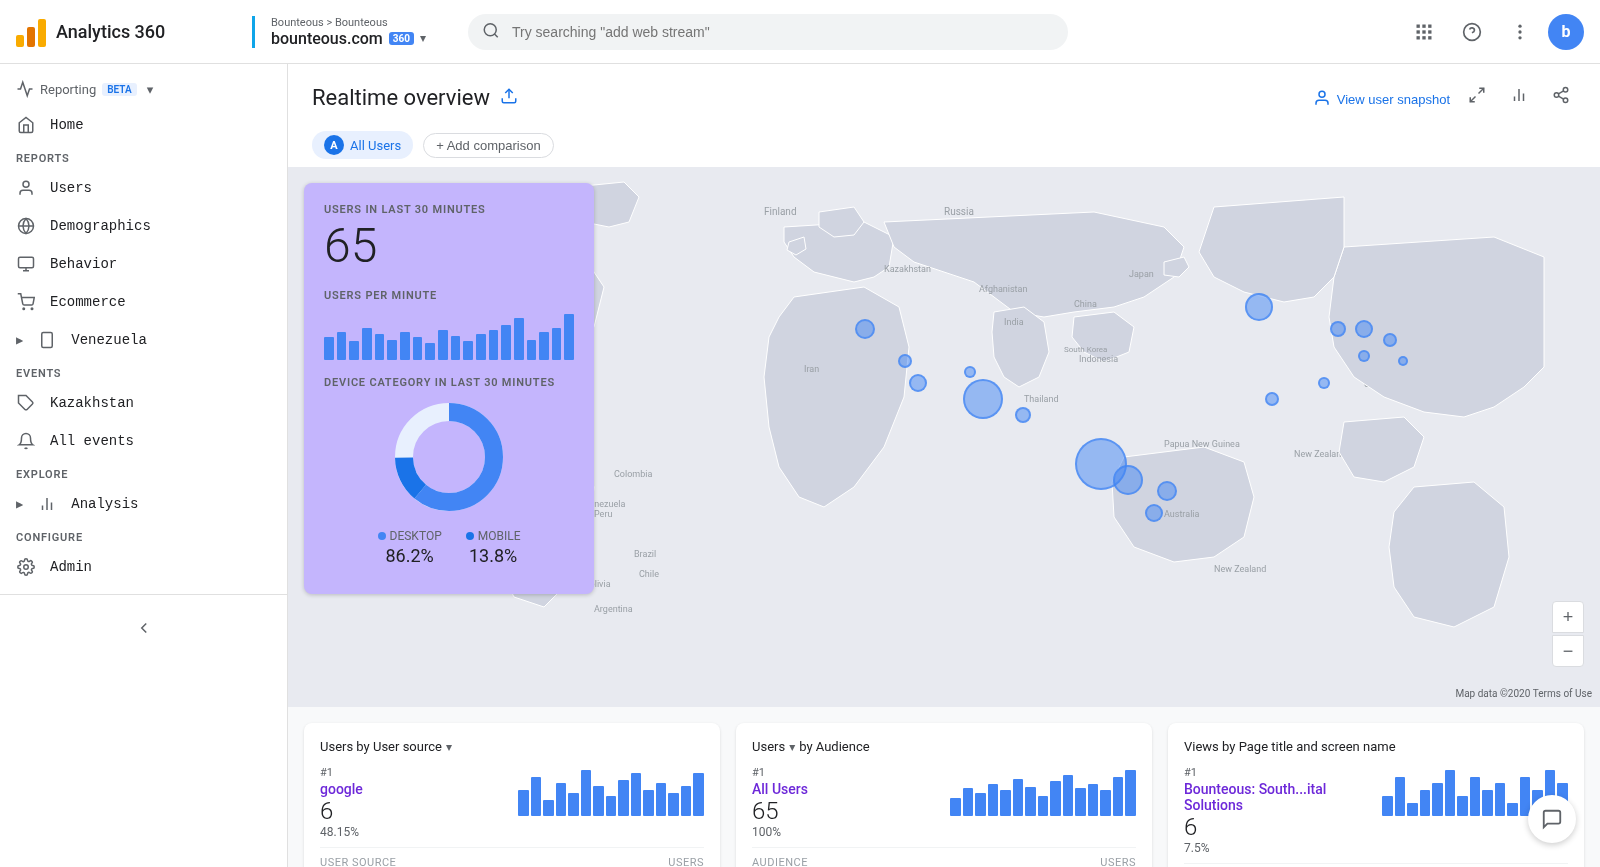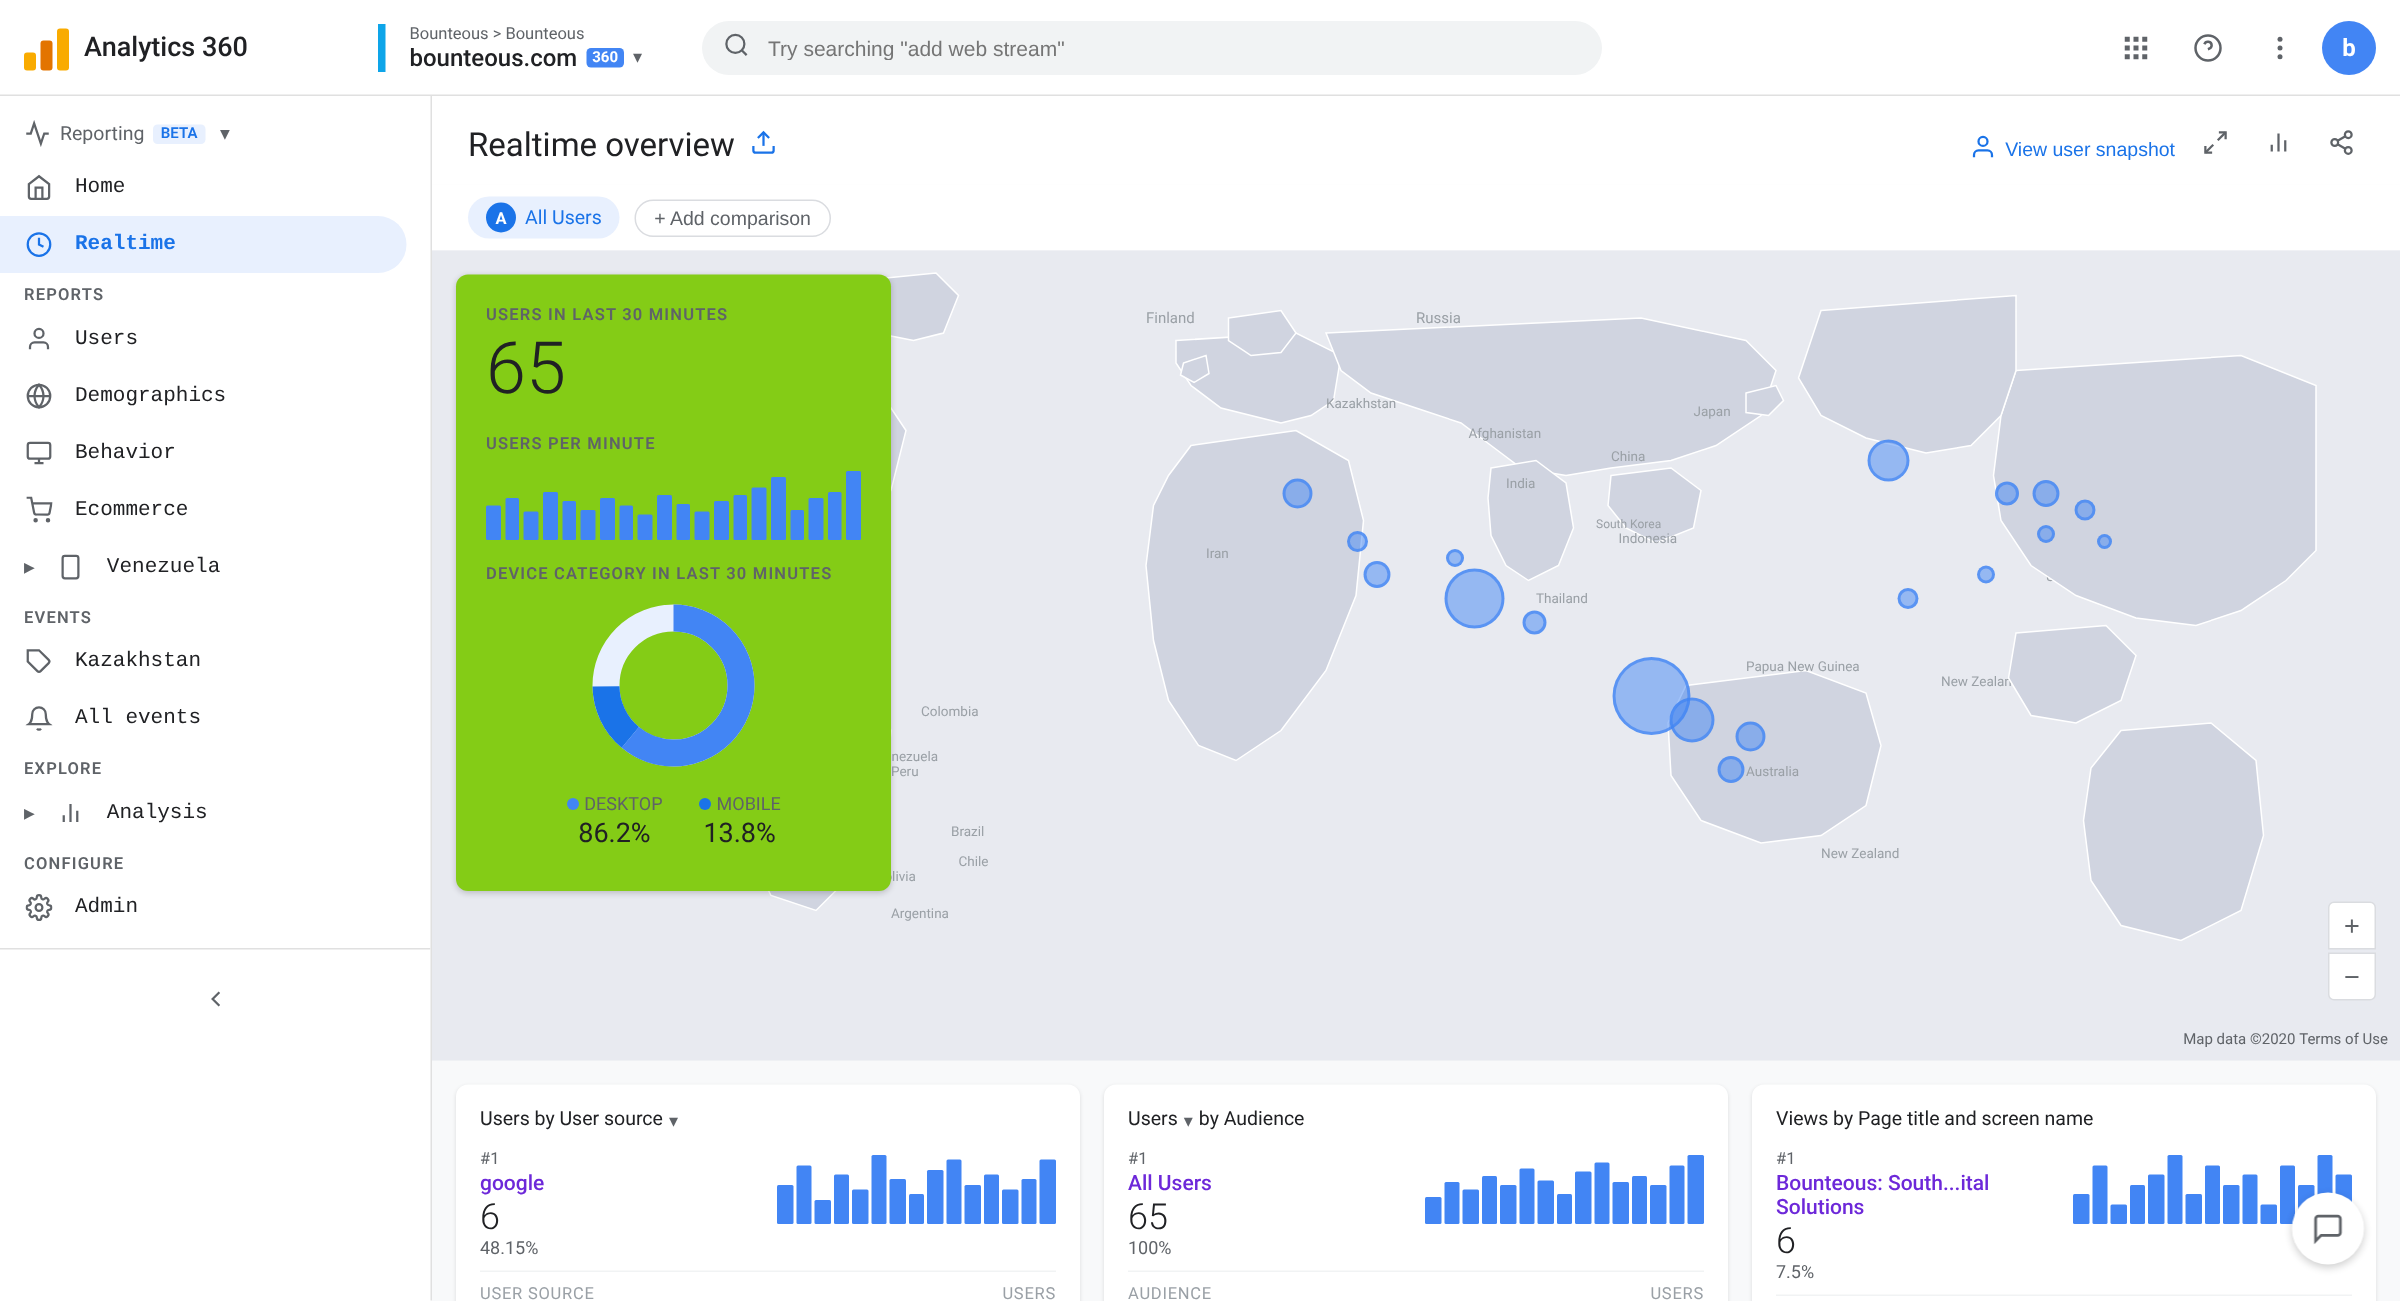--- a/index.html
+++ b/index.html
@@ -10,21 +10,21 @@
       display: flex; align-items: center; background: #fff; height: 64px;
       border-bottom: 1px solid #e0e0e0; padding: 0 16px; gap: 16px; position: fixed; top: 0; left: 0; right: 0; z-index: 100;
     }
     .header-logo { display: flex; align-items: center; gap: 10px; min-width: 220px; }
     .logo-bars { display: flex; align-items: flex-end; gap: 3px; height: 30px; }
     .logo-bar { background: #f9ab00; border-radius: 2px; }
     .logo-bar:nth-child(1) { width: 8px; height: 12px; }
     .logo-bar:nth-child(2) { width: 8px; height: 20px; background: #e37400; }
     .logo-bar:nth-child(3) { width: 8px; height: 28px; background: #f9ab00; }
     .logo-text { font-size: 18px; font-weight: 500; color: #202124; }
-    .header-breadcrumb { display: flex; flex-direction: column; border-left: 5px solid #0ea5e9; padding-left: 16px; min-width: 200px; }
+    .header-breadcrumb { display: flex; flex-direction: column; border-left: 3px solid #0ea5e9; padding-left: 16px; min-width: 200px; }
     .breadcrumb-top { font-size: 11px; color: #5f6368; }
     .breadcrumb-main { display: flex; align-items: center; gap: 6px; font-size: 16px; font-weight: 500; color: #202124; }
     .property-badge { background: #4285f4; color: #fff; font-size: 10px; font-weight: 700; border-radius: 3px; padding: 1px 4px; }
     .chevron-icon { color: #5f6368; font-size: 12px; cursor: pointer; }
     .search-bar { flex: 1; max-width: 600px; }
     .search-bar input { width: 100%; background: #f1f3f4; border: none; border-radius: 24px; padding: 10px 20px 10px 44px; font-size: 14px; color: #202124; outline: none; }
     .search-wrapper { position: relative; }
     .search-wrapper .search-icon-inner { position: absolute; left: 14px; top: 50%; transform: translateY(-50%); color: #5f6368; }
     .header-actions { margin-left: auto; display: flex; align-items: center; gap: 8px; }
     .icon-btn { width: 40px; height: 40px; border-radius: 50%; border: none; background: transparent; cursor: pointer; display: flex; align-items: center; justify-content: center; color: #5f6368; font-size: 20px; }
@@ -60,21 +60,21 @@
     .comparison-bar { display: flex; align-items: center; gap: 10px; padding: 8px 24px; background: #fff; }
     .all-users-chip { display: flex; align-items: center; gap: 6px; background: #e8f0fe; border-radius: 20px; padding: 4px 12px; font-size: 13px; color: #1a73e8; }
     .user-dot { width: 20px; height: 20px; border-radius: 50%; background: #1a73e8; color: #fff; display: flex; align-items: center; justify-content: center; font-size: 11px; font-weight: 700; }
     .add-comparison-btn { display: flex; align-items: center; gap: 4px; border: 1px solid #dadce0; border-radius: 20px; padding: 4px 12px; font-size: 13px; color: #5f6368; cursor: pointer; background: transparent; }
 
     
     .map-stats-container { display: flex; position: relative; background: #fff; margin: 0; }
     .map-area { flex: 1; min-height: 540px; position: relative; overflow: hidden; background: #e8eaf0; }
 
     
-    .stats-card { position: absolute; left: 16px; top: 16px; background: #84cc16; border-radius: 8px; box-shadow: 0 1px 4px rgba(0,0,0,0.2); padding: 20px; width: 290px; z-index: 10; }
+    .stats-card { position: absolute; left: 16px; top: 16px; background: #c4b5fd; border-radius: 8px; box-shadow: 0 1px 4px rgba(0,0,0,0.2); padding: 20px; width: 290px; z-index: 10; }
     .stats-label { font-size: 11px; font-weight: 600; color: #5f6368; letter-spacing: 0.8px; text-transform: uppercase; margin-bottom: 4px; }
     .stats-number { font-size: 48px; font-weight: 300; color: #202124; line-height: 1.1; margin-bottom: 16px; }
     .bar-chart { display: flex; align-items: flex-end; gap: 3px; height: 50px; margin-top: 8px; margin-bottom: 16px; }
     .bar { background: #4285f4; border-radius: 1px; min-width: 8px; }
     .device-donut { display: flex; flex-direction: column; align-items: center; margin: 8px 0; }
     .donut-svg { width: 120px; height: 120px; }
     .device-legend { display: flex; gap: 24px; margin-top: 12px; }
     .legend-item { display: flex; flex-direction: column; align-items: center; gap: 2px; }
     .legend-dot-label { display: flex; align-items: center; gap: 4px; font-size: 12px; color: #5f6368; }
     .legend-dot { width: 8px; height: 8px; border-radius: 50%; }
@@ -187,29 +187,20 @@
   <div class="sidebar-item">
     <span class="item-icon">
       <svg width="18" height="18" viewBox="0 0 24 24" fill="none" stroke="#5f6368" stroke-width="2">
           <path d="M3 9l9-7 9 7v11a2 2 0 0 1-2 2H5a2 2 0 0 1-2-2z"></path>
           <polyline points="9 22 9 12 15 12 15 22"></polyline>
         </svg>
     </span>
     <span class="item-label">Home</span>
   </div>
 
-  <div class="sidebar-item active">
-    <span class="item-icon">
-      <svg width="18" height="18" viewBox="0 0 24 24" fill="none" stroke="#1a73e8" stroke-width="2">
-          <circle cx="12" cy="12" r="10"></circle>
-          <polyline points="12 6 12 12 16 14"></polyline>
-        </svg>
-    </span>
-    <span class="item-label">Realtime</span>
-  </div>
 
   <div class="sidebar-section-label">REPORTS</div>
 
   <div class="sidebar-item">
     <span class="item-icon">
       <svg width="18" height="18" viewBox="0 0 24 24" fill="none" stroke="#5f6368" stroke-width="2">
           <path d="M20 21v-2a4 4 0 0 0-4-4H8a4 4 0 0 0-4 4v2"></path>
           <circle cx="12" cy="7" r="4"></circle>
         </svg>
     </span>

